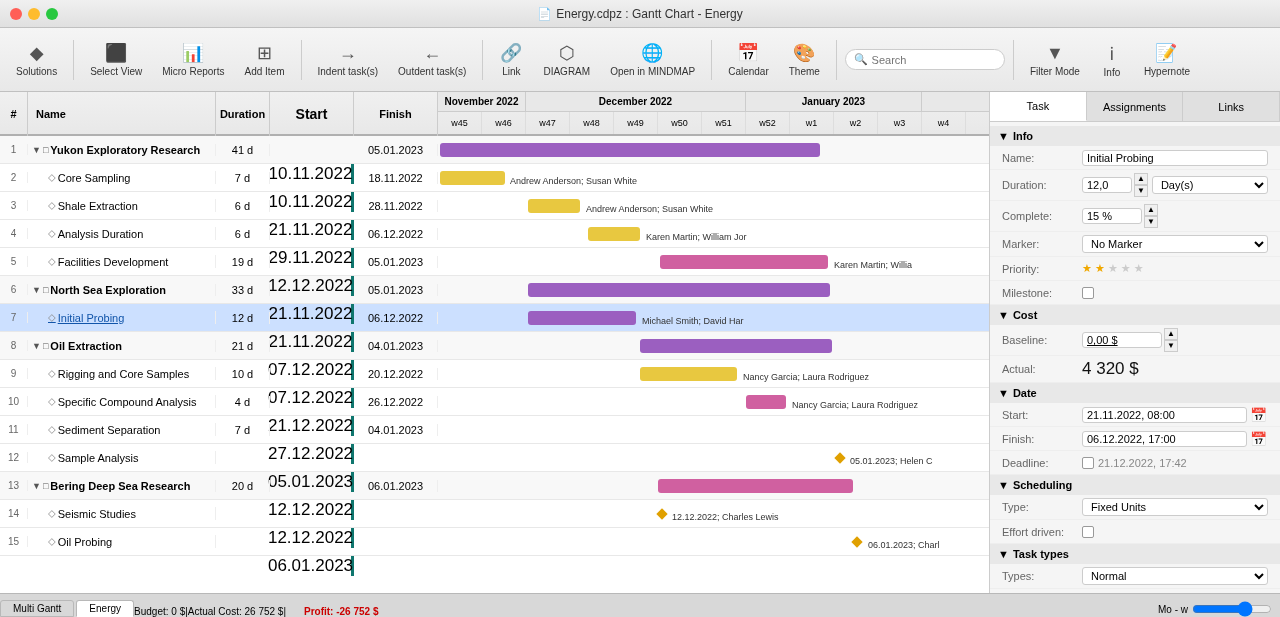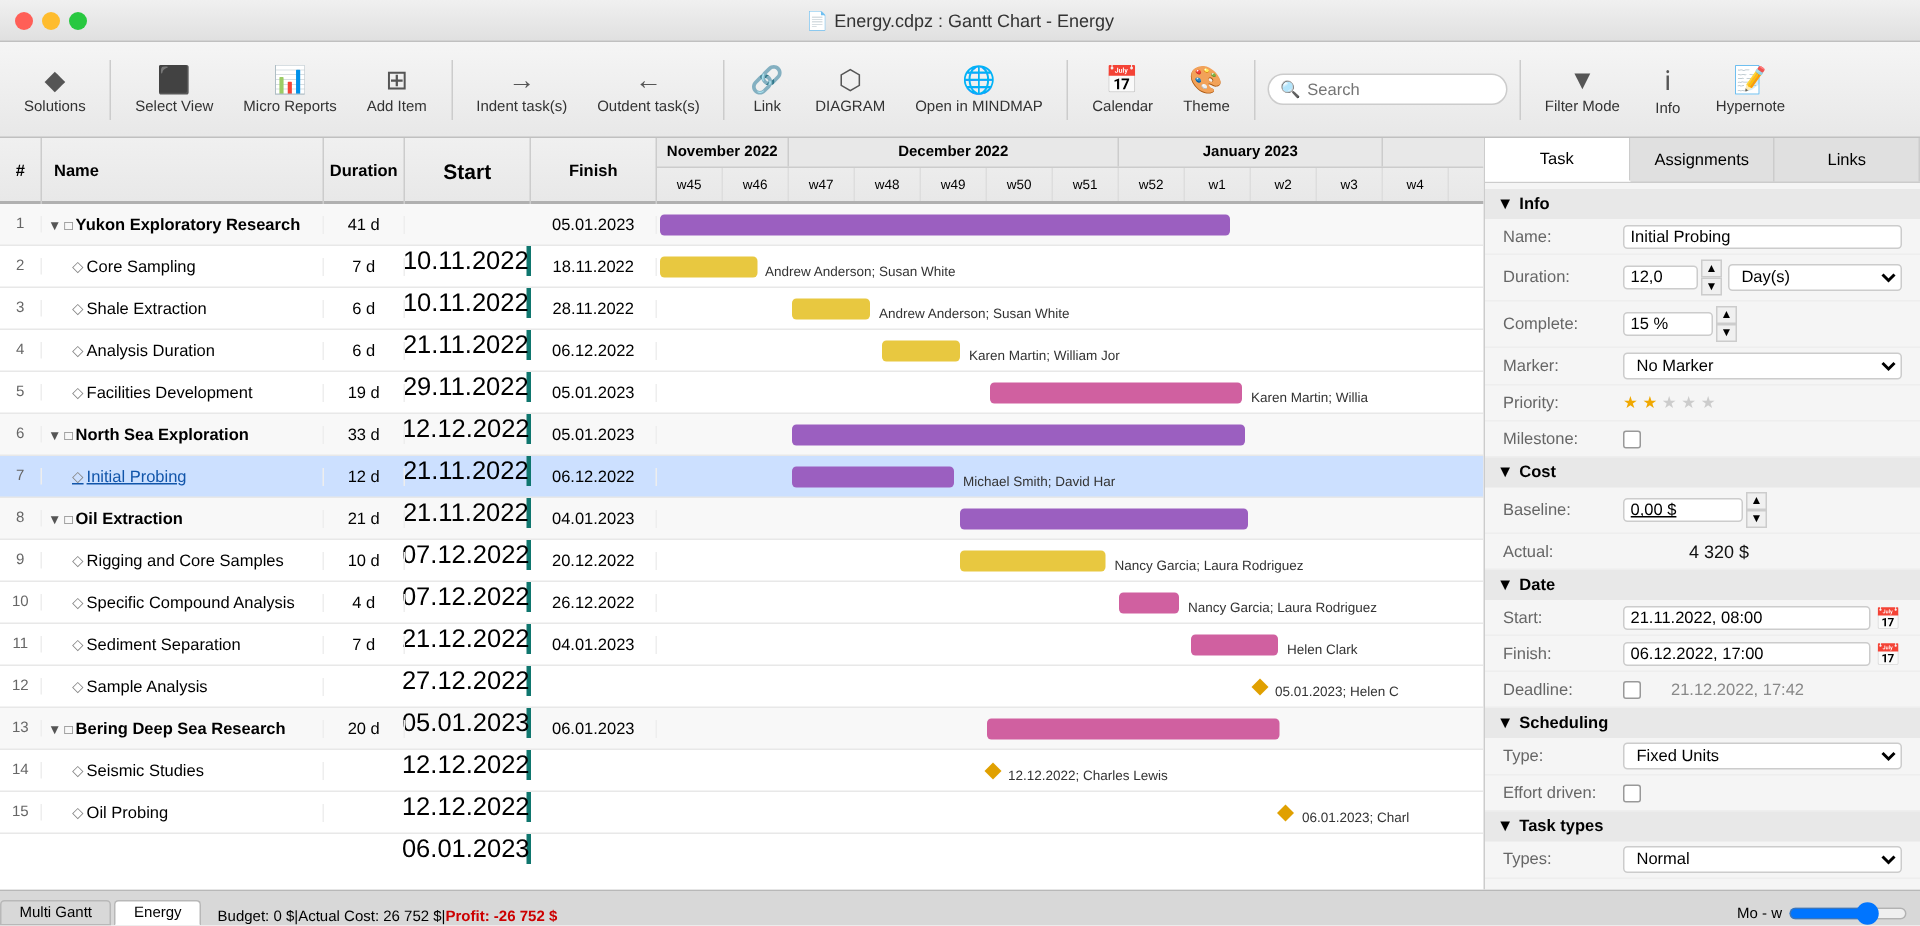--- a/index.html
+++ b/index.html
@@ -208,21 +208,21 @@
       gap: 4px;
     }
     .info-row {
       display: flex;
       align-items: center;
       padding: 3px 12px;
       min-height: 24px;
       border-bottom: 1px solid #eeeeee;
     }
     .info-label { width: 80px; color: #666; font-size: 11px; flex-shrink: 0; }
-    .info-value { flex: 1; font-size: 12px; color: #111; margin-left: 44px; }
+    .info-value { flex: 1; font-size: 17px; color: #111; }
     .info-input {
       flex: 1;
       background: white;
       border: 1px solid #ccc;
       border-radius: 3px;
       padding: 1px 4px;
       font-size: 11px;
     }
     .checkbox-small { width: 12px; height: 12px; border: 1px solid #999; background: white; border-radius: 2px; }
     .select-small {
@@ -259,22 +259,22 @@
       border-radius: 3px 3px 0 0;
       border: 1px solid #b8b8b8;
       background: #d8d8d8;
       cursor: pointer;
       font-size: 10px;
     }
     .bottom-tab.active {
       background: white;
       border-bottom: 1px solid white;
     }
-    .bottom-status { flex: 1; display: flex; align-items: flex-end; font-size: 10px; margin-left: 11px; }
-    .profit-red { color: #cc0000; font-weight: bold; }
+    .bottom-status { flex: 1; display: flex; align-items: flex-end; font-size: 10px; }
+    .profit-red { color: #cc0000; font-weight: bold; padding-left: 18px; }
 
     .indent0 { padding-left: 4px; }
 
     .expand-icon { font-size: 9px; color: #555; margin-right: 2px; cursor: pointer; }
     .row-icon { font-size: 11px; margin-right: 2px; color: #888; }
 
     .name-bold { font-weight: bold; }
 
     .diamond {
       position: absolute;
@@ -569,24 +569,20 @@
 
       <div class="gantt-row">
         <div class="cell-num">11</div>
         <div class="cell-name" style="padding-left:20px">
           <span class="row-icon">⬦</span>
           Sediment Separation
         </div>
         <div class="cell-dur">7 d</div>
         <div class="cell-start">27.12.2022</div>
         <div class="cell-finish">04.01.2023</div>
-        <div class="cell-chart">
-          <div class="task-bar pink" style="left:356px;width:58px"></div>
-          <span class="task-label" style="left:420px">Helen Clark</span>
-        </div>
       </div>
 
       <div class="gantt-row">
         <div class="cell-num">12</div>
         <div class="cell-name" style="padding-left:20px">
           <span class="row-icon">⬦</span>
           Sample Analysis
         </div>
         <div class="cell-dur"></div>
         <div class="cell-start">05.01.2023</div>
@@ -749,21 +745,21 @@
       <div class="info-row">
         <span class="info-label">Finish:</span>
         <div class="date-row">
           <input class="date-input" type="text" value="06.12.2022, 17:00" style="">
           <span class="calendar-icon">📅</span>
         </div>
       </div>
 
       <div class="info-row">
         <span class="info-label">Deadline:</span>
-        <div style="display:flex;align-items:flex-start;gap:20px">
+        <div style="display:flex;align-items:flex-start;gap:4px">
           <div class="checkbox-small"></div>
           <span style="font-size:11px;color:#888">21.12.2022, 17:42</span>
         </div>
       </div>
 
       <div class="section-header">
         <span>▼</span>
         <span>Scheduling</span>
       </div>
 

